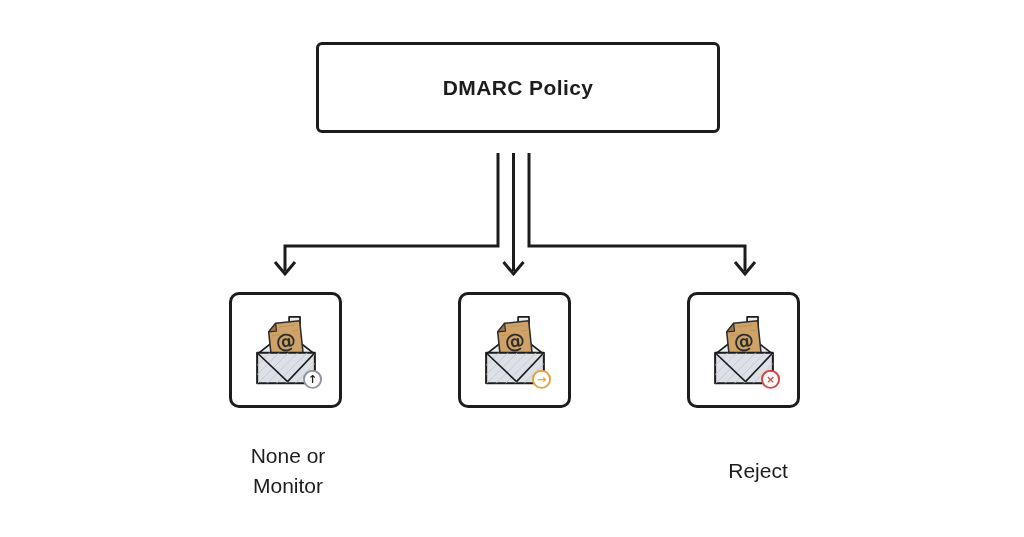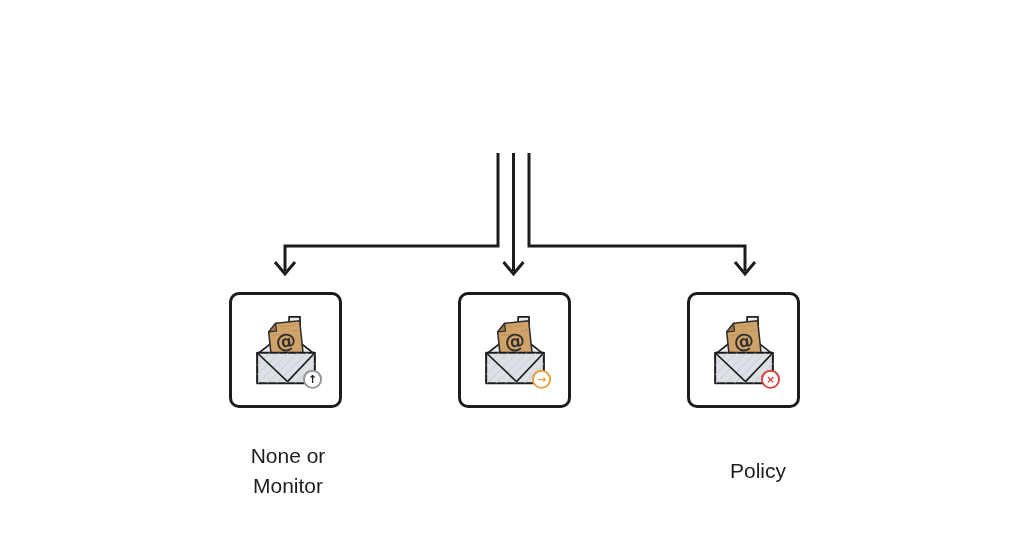--- a/index.html
+++ b/index.html
@@ -81,20 +81,23 @@
       <g clip-path="url(#env-front-clip)">
         <path class="env-hatch" d="M-20,100 L30,50 M-8,100 L42,50 M4,100 L54,50 M16,100 L66,50 M28,100 L78,50 M40,100 L90,50 M52,100 L102,50 M64,100 L114,50" fill="none"></path>
       </g>
       <path class="env-crease" d="M13,51 L52,88 M87,51 L52,88"></path>
     </g>
   </defs>
 </svg>
 
 <div class="canvas">
 
+  <div class="title-box">
+    <span>DMARC Policy</span>
+  </div>
 
   <svg class="connectors" viewBox="0 0 1024 537">
     <path d="M498,153 L498,246 L285,246 L285,271"></path>
     <path d="M275,262 L285,274 L295,262"></path>
     <path d="M513.5,153 L513.5,271"></path>
     <path d="M503.5,262 L513.5,274 L523.5,262"></path>
     <path d="M529,153 L529,246 L745,246 L745,271"></path>
     <path d="M735,262 L745,274 L755,262"></path>
   </svg>
 
@@ -122,15 +125,15 @@
     <svg class="icon" viewBox="0 0 100 100">
       <use href="#envelope-letter-def"></use>
       <g>
         <circle class="badge-ring" cx="84" cy="85" r="11" stroke="#d8433f"></circle>
         <text class="badge-glyph" x="84" y="90" fill="#d8433f">×</text>
       </g>
     </svg>
   </div>
 
   <div class="branch-label label-0">None or Monitor</div>
-  <div class="branch-label label-2">Policy</div>
+  <div class="branch-label label-2">Reject</div>
 
 </div>
 
 </body></html>

